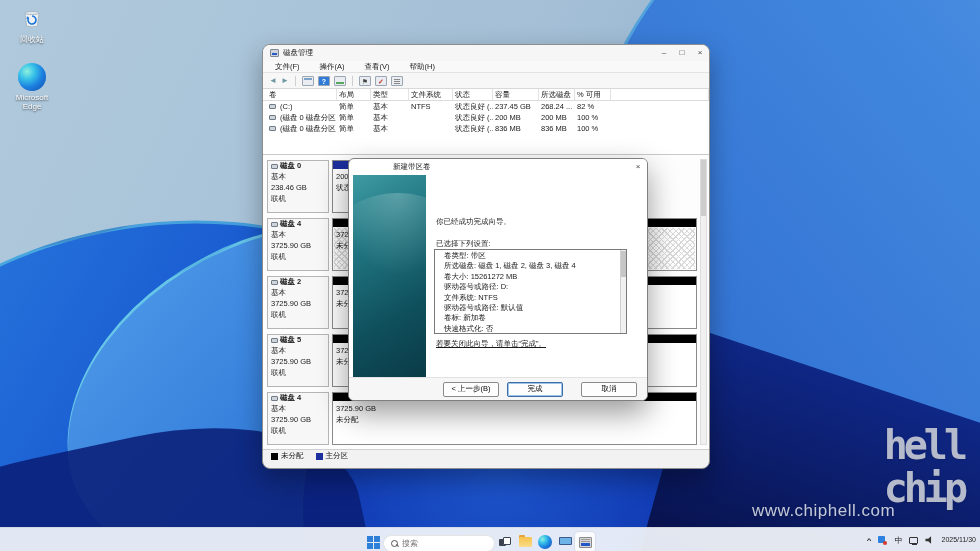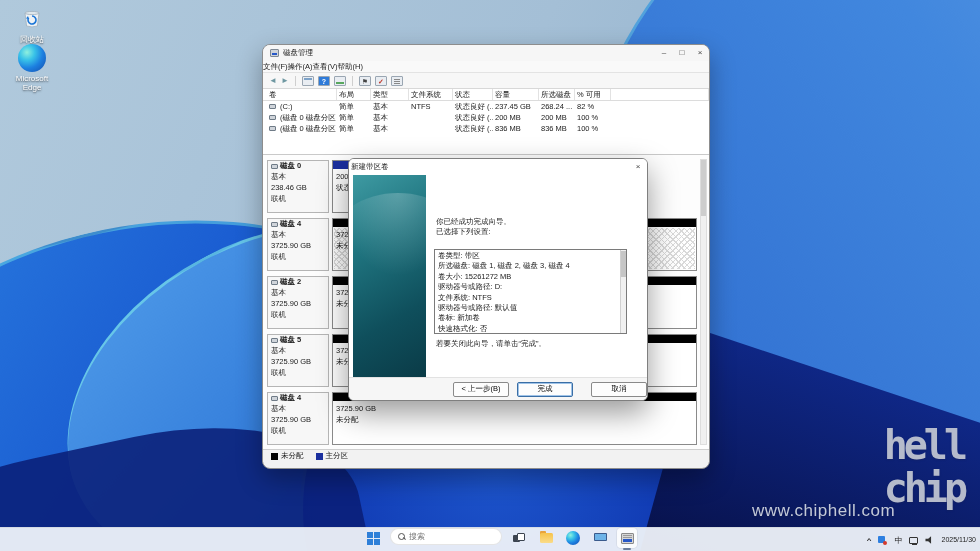--- a/index.html
+++ b/index.html
@@ -27,37 +27,37 @@
   .wp-deepright { left:640px; top:330px; width:340px; height:221px; border-radius:0;
     background:linear-gradient(200deg,#12309e,#071047); clip-path:polygon(18% 0,100% 42%,100% 100%,0 100%); }
   .wp-deepleft { left:-150px; top:445px; width:520px; height:260px; border-radius:40%;
     transform:rotate(-12deg); background:#0a1f77; opacity:.88; }
 
   
   .dicon { position:absolute; width:52px; text-align:center; color:#fff; font-size:8px;
     text-shadow:0 1px 2px rgba(0,0,0,.7); }
   .dicon .img { margin:0 auto 2px; }
   #recycle { left:6px; top:6px; }
-  #edgeicon { left:6px; top:44px; }
+  #edgeicon { left:6px; top:63px; }
   .edge-ball { width:28px; height:28px; border-radius:50%;
     background:radial-gradient(circle at 32% 30%,#8ff0de 0%,#39c3e8 28%,#1c7fe0 58%,#144aa8 100%); }
 
   
   .winbtn { width:18px; text-align:center; color:#444; font-size:8px; line-height:16px; }
 
   
   #dm { position:absolute; left:262px; top:44px; width:448px; height:425px; background:#f2f2f2;
     border:1px solid #8d8d8d; border-radius:8px; overflow:hidden; box-shadow:0 10px 26px rgba(0,0,0,.32);
     font-size:7.5px; color:#1a1a1a; }
   .dm-titlebar { height:16px; display:flex; align-items:center; padding-left:7px; background:#f6f6f6; }
   .mmc-ico { width:9px; height:8px; background:#cfd4da; border:1px solid #7d8894; border-radius:1px; position:relative; margin-right:4px; }
   .mmc-ico::after { content:""; position:absolute; left:1px; bottom:1px; width:5px; height:2px; background:#2758c8; }
   .dm-title { flex:0 0 auto; }
   .dm-titlebar .spacer { flex:1; }
-  .dm-menubar { height:12px; display:flex; gap:0; align-items:center; padding-left:0;
+  .dm-menubar { height:12px; display:flex; gap:20px; align-items:center; padding-left:12px;
     background:#f9f9f9; border-bottom:1px solid #e3e3e3; }
   .dm-menubar span { cursor:default; }
   .dm-toolbar { height:16px; display:flex; align-items:center; gap:4px; padding-left:6px;
     background:#f7f7f7; border-bottom:1px solid #d8d8d8; }
   .tb-arrow { color:#6f98a2; font-size:8px; line-height:1; }
   .tb-sep { width:1px; height:10px; background:#cfcfcf; margin:0 2px; }
   .tb-ico { width:12px; height:10px; border:1px solid #9aa6b2; background:#e9edf2; border-radius:1px;
     position:relative; font-size:7px; line-height:9px; text-align:center; color:#333; }
   .tb-ico.blue { background:#2f7bd9; color:#fff; font-weight:bold; }
   .tb-ico .bar { position:absolute; left:1px; right:1px; top:1px; height:2px; background:#7da2c8; }
@@ -98,45 +98,45 @@
   
   .dm-legend { height:13px; display:flex; align-items:center; gap:12px; padding-left:8px;
     background:#f2f2f2; border-top:1px solid #cfcfcf; }
   .dm-legend .item { display:flex; align-items:center; gap:3px; }
   .sq { width:7px; height:7px; display:inline-block; }
 
   
   #wiz { position:absolute; left:348px; top:158px; width:300px; height:243px; background:#fff;
     border:1px solid #7f7f7f; border-radius:6px; overflow:hidden; box-shadow:0 12px 30px rgba(0,0,0,.4);
     font-size:7.5px; color:#1a1a1a; }
-  .wiz-titlebar { height:16px; display:flex; align-items:center; padding-left:2px; background:#fff; }
+  .wiz-titlebar { height:16px; display:flex; align-items:center; padding-left:20px; background:#fff;margin-left:24px; }
   .wiz-titlebar .spacer { flex:1; }
   .wiz-side { position:absolute; left:4px; top:16px; width:73px; height:206px;
     background:linear-gradient(150deg,#3e9aa2 0%,#1f747f 32%,#0f4f5c 68%,#0a3a46 100%); }
   .wiz-side::after { content:""; position:absolute; left:-20px; top:18px; width:130px; height:90px;
     border-radius:50%; background:radial-gradient(ellipse at 50% 0%,rgba(255,255,255,.22),transparent 65%); }
   .wiz-head { position:absolute; left:87px; top:22px; width:200px; font-size:10px; font-weight:bold; }
   .wiz-done { position:absolute; left:87px; top:58px; }
-  .wiz-sel { position:absolute; left:87px; top:68px;text-align:center; }
+  .wiz-sel { position:absolute; left:87px; top:80px;text-align:center; }
   .wiz-list { position:absolute; left:85px; top:90px; width:193px; height:85px; border:1px solid #7a7a7a;
-    background:#fff; padding:1px 8px 1px 3px; line-height:10.4px; overflow:hidden; }
+    background:#fff; padding:1px 8px 1px 9px; line-height:10.4px; overflow:hidden; }
   .wiz-list .lscroll { position:absolute; right:0; top:0; bottom:0; width:6px; background:#f0f0f0; border-left:1px solid #d0d0d0; }
   .wiz-list .lthumb { position:absolute; top:1px; left:0; right:0; height:26px; background:#c6c6c6; }
-  .wiz-hint { position:absolute; left:87px; top:180px; }
+  .wiz-hint { position:absolute; left:87px; top:180px;text-decoration:underline; }
   .wiz-strip { position:absolute; left:0; right:0; bottom:0; height:23px; background:#f6f6f6;
-    border-top:1px solid #e2e2e2; display:flex; align-items:center; justify-content:flex-end; gap:8px; }
+    border-top:1px solid #e2e2e2; display:flex; align-items:center; justify-content:flex-end; gap:8px; padding-right:10px; }
   .wbtn { height:15px; min-width:56px; font-size:7.5px; font-family:"Liberation Sans",sans-serif;
     background:#fdfdfd; border:1px solid #8a8a8a; border-radius:2px; }
   .wbtn.focus { border:1px solid #3a6ea5; box-shadow:inset 0 0 0 1px #9fc3e8; }
   .wbtn.cancel { margin-left:10px; }
 
   
   #taskbar { position:absolute; left:0; right:0; bottom:0; height:24px; background:rgba(238,242,249,.95);
     border-top:1px solid rgba(0,0,0,.06); z-index:50; }
-  .tb-center { position:absolute; left:363px; top:0; height:24px; display:flex; align-items:flex-start; gap:7px; }
+  .tb-center { position:absolute; left:363px; top:0; height:24px; display:flex; align-items:flex-end; }
   .winlogo { width:13px; height:13px; display:grid; grid-template-columns:6px 6px; grid-template-rows:6px 6px; gap:1px; }
   .winlogo i { background:#2e7fd8; }
   .searchpill { width:112px; height:17px; border-radius:9px; background:#fff; border:1px solid rgba(0,0,0,.1);
     display:flex; align-items:center; gap:4px; padding-left:7px; }
   .mag { width:7px; height:7px; position:relative; flex:0 0 auto; }
   .mag::before { content:""; position:absolute; left:0; top:0; width:5px; height:5px; border:1px solid #555; border-radius:50%; }
   .mag::after { content:""; position:absolute; left:5px; top:5px; width:3px; height:1px; background:#555; transform:rotate(45deg); }
   .searchpill input { border:0; outline:0; width:70px; font-size:8px; background:transparent; color:#333;
     font-family:"Liberation Sans",sans-serif; }
   .tkico { width:20px; height:20px; display:flex; align-items:center; justify-content:center; position:relative; }

